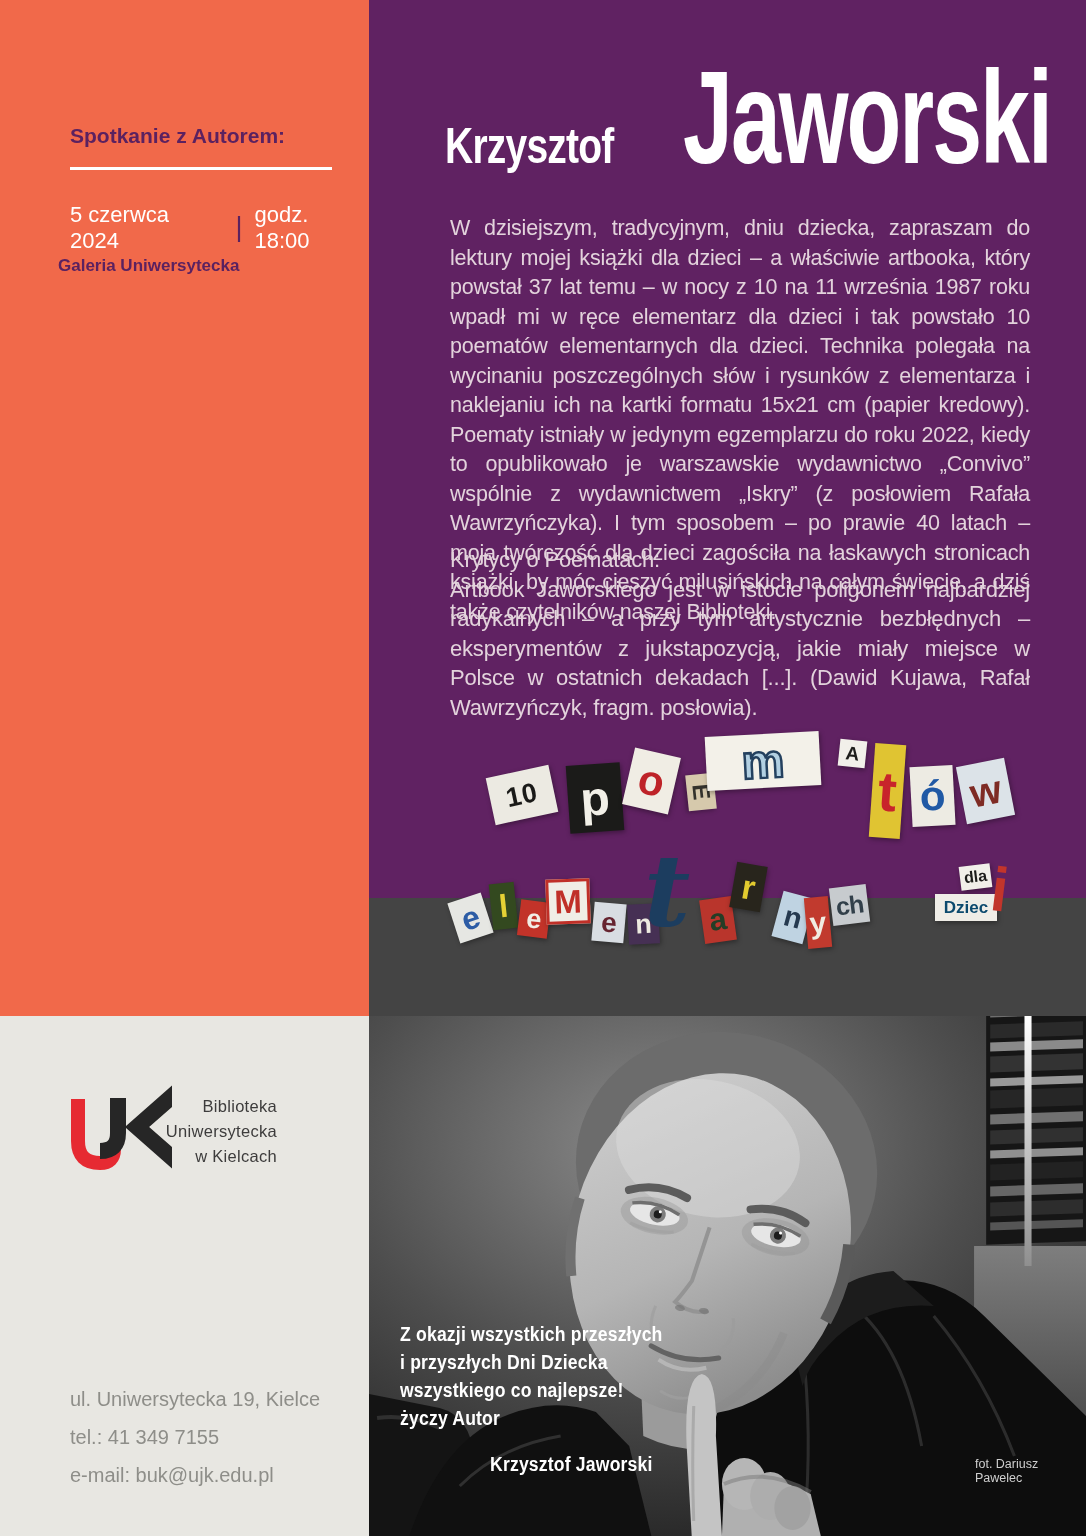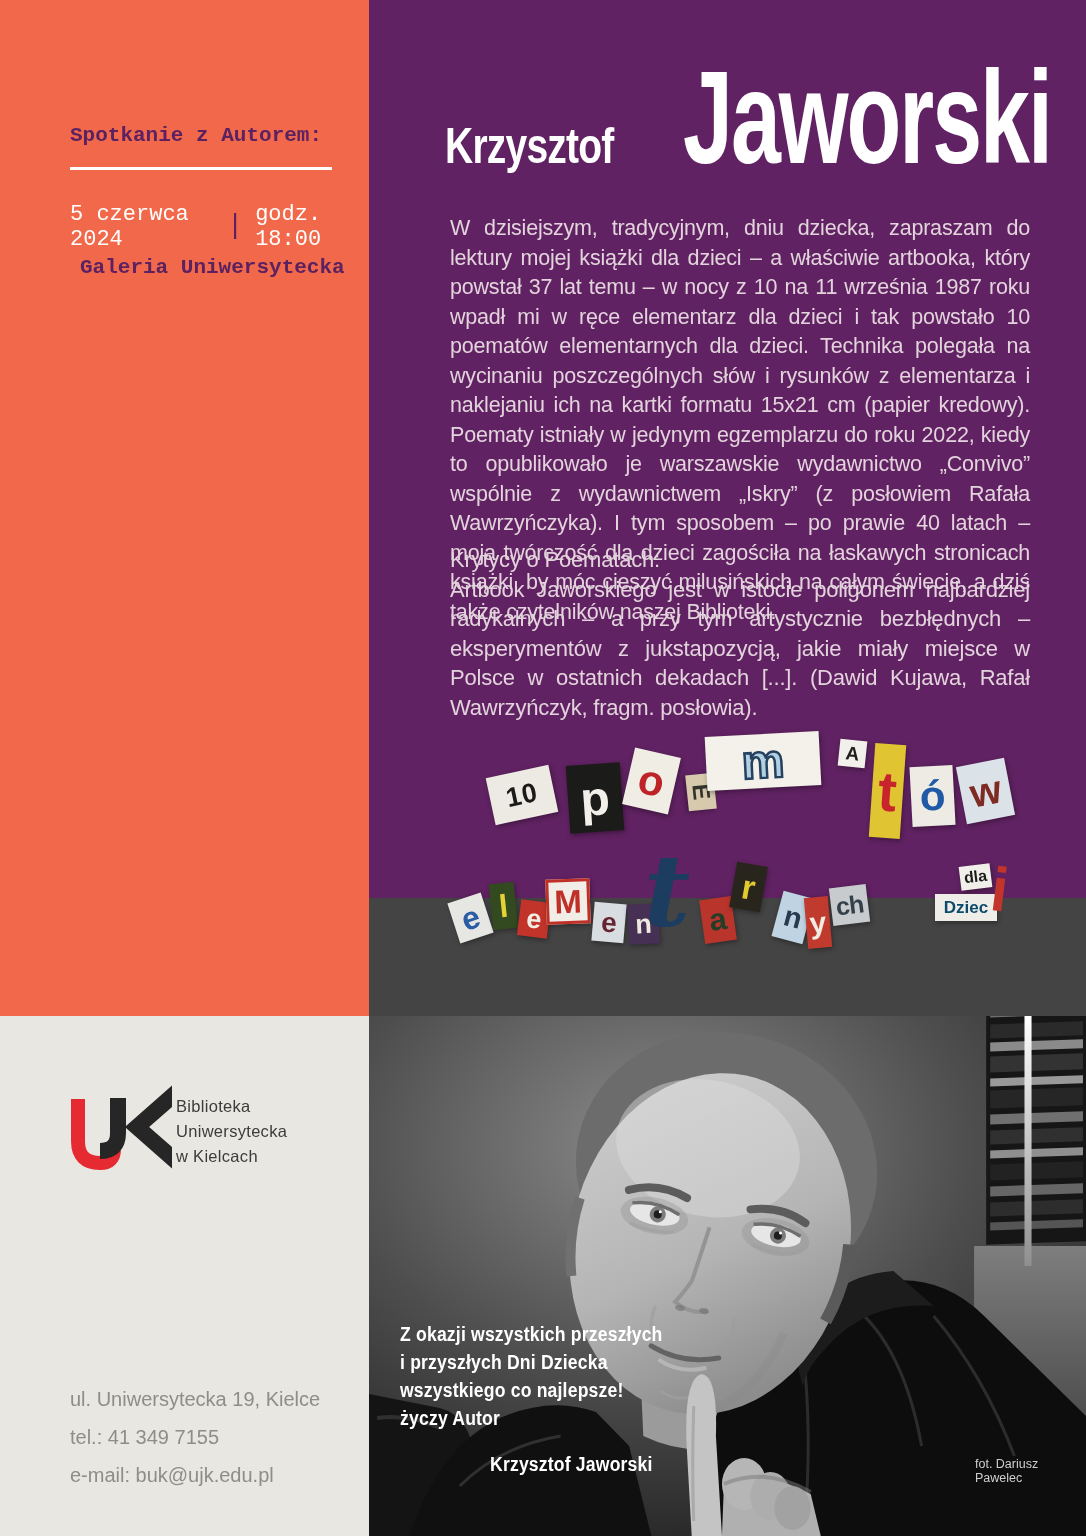--- a/index.html
+++ b/index.html
@@ -5,31 +5,31 @@
 <style>
   :root{
     --c-orange:#f1694a; --c-purple:#602262; --c-accent:#5b2160;
     --c-body_text:#e3d3dc; --c-gray_panel:#e8e7e2; --c-contact_text:#8e8e89;
     --c-logo_text:#3d3c3c; --c-logo_red:#e62a32; --c-logo_black:#262626;
   }
   html,body{margin:0;padding:0;background:#444;}
   .poster{position:relative;width:1086px;height:1536px;margin:0 auto;overflow:hidden;
           font-family:"Liberation Sans",sans-serif;}
   .panel{position:absolute;}
-  .panel-orange{left:0;top:0;width:369px;height:1016px;background:var(--c-orange);font-family:Liberation Mono, monospace;}
+  .panel-orange{left:0;top:0;width:369px;height:1016px;background:var(--c-orange);}
   .panel-purple{left:369px;top:0;width:717px;height:898px;background:var(--c-purple);}
   .panel-gray{left:0;top:1016px;width:369px;height:520px;background:var(--c-gray_panel);}
   .panel-photo{left:369px;top:1016px;width:717px;height:520px;background:#222;border-radius:20px;}
 
   
   .event-label{position:absolute;left:70px;top:124px;font-size:21px;font-weight:700;color:var(--c-accent);}
   .divider{position:absolute;left:70px;top:167px;width:262px;height:3px;background:#fff;}
   .event-datetime{position:absolute;left:70px;top:202px;font-size:22px;color:#fff;display:flex;align-items:center;}
   .event-datetime .sep{color:var(--c-accent);font-weight:400;font-size:27px;margin:0 12px;position:relative;top:-1px;}
-  .event-venue{position:absolute;left:80px;top:256px;font-size:21px;font-weight:700;color:var(--c-accent);}
+  .event-venue{position:absolute;left:58px;top:256px;font-size:17px;font-weight:700;color:var(--c-accent);}
 
   
   .title-row{position:absolute;left:76px;top:42px;display:flex;align-items:baseline;color:#fff;white-space:nowrap;}
   .t-first{display:inline-block;font-size:50px;font-weight:700;transform:scaleX(.78);transform-origin:left bottom;letter-spacing:-1px;}
   .t-last{display:inline-block;font-size:132px;font-weight:700;transform:scaleX(.68);transform-origin:left bottom;letter-spacing:-3px;margin-left:22px;}
   .intro{position:absolute;left:81px;top:214px;width:580px;margin:0;font-size:21.5px;line-height:29.5px;
          text-align:justify;color:var(--c-body_text);letter-spacing:-.2px;}
   .critics{position:absolute;left:81px;top:545px;width:580px;font-size:22px;line-height:29.5px;color:var(--c-body_text);letter-spacing:-.2px;}
   .critics .critics-text{text-align:justify;}
 
@@ -58,21 +58,21 @@
   .l2-8{left:293px;top:136px;width:31px;height:46px;transform:rotate(10deg);font-size:34px;}
   .l2-9{left:337px;top:166px;width:32px;height:47px;transform:rotate(15deg);font-size:29px;}
   .l2-10{left:366px;top:169px;width:24px;height:51px;transform:rotate(-5deg);font-size:30px;}
   .l2-11{left:391px;top:158px;width:37px;height:38px;transform:rotate(-7deg);font-size:25px;letter-spacing:-1px;}
   .l3-0{left:520px;top:137px;width:31px;height:24px;transform:rotate(-7deg);font-size:16px;}
   .l3-1{left:495px;top:166px;width:62px;height:27px;font-size:17px;}
   .l3-2{left:551px;top:126px;font-size:62px;transform:rotate(7deg);}
 
   
   .logo-svg{position:absolute;left:60px;top:69px;}
-  .logo-text{position:absolute;left:176px;top:78px;width:125px;
+  .logo-text{position:absolute;left:152px;top:78px;width:125px;text-align:right;
              font-size:16.5px;line-height:25px;color:var(--c-logo_text);letter-spacing:.3px;}
   .contact{position:absolute;left:70px;top:364px;font-size:20px;line-height:38px;color:var(--c-contact_text);}
 
   
   .portrait-svg{position:absolute;left:0;top:0;width:100%;height:100%;}
   .wishes{position:absolute;left:31px;top:304px;color:#fff;font-size:20px;font-weight:700;
           line-height:28px;white-space:pre-line;transform:scaleX(.88);transform-origin:left top;letter-spacing:.2px;}
   .signature{position:absolute;left:121px;top:437px;color:#fff;font-size:20px;font-weight:700;
              transform:scaleX(.88);transform-origin:left top;letter-spacing:.2px;}
   .credit{position:absolute;left:606px;top:441px;color:#cfcfcf;font-size:12.5px;}

